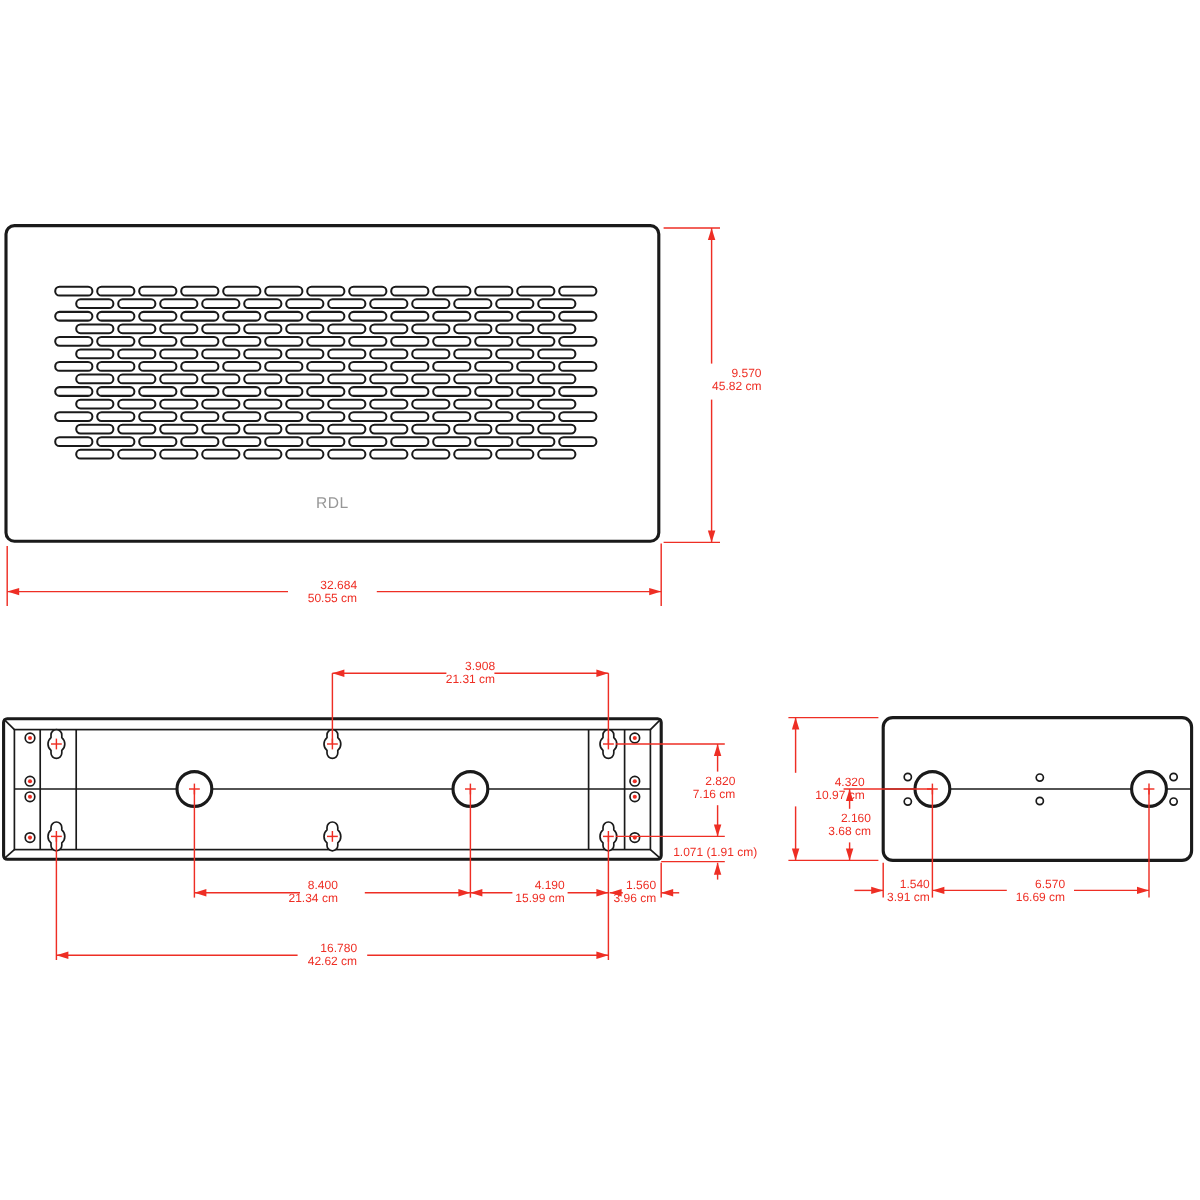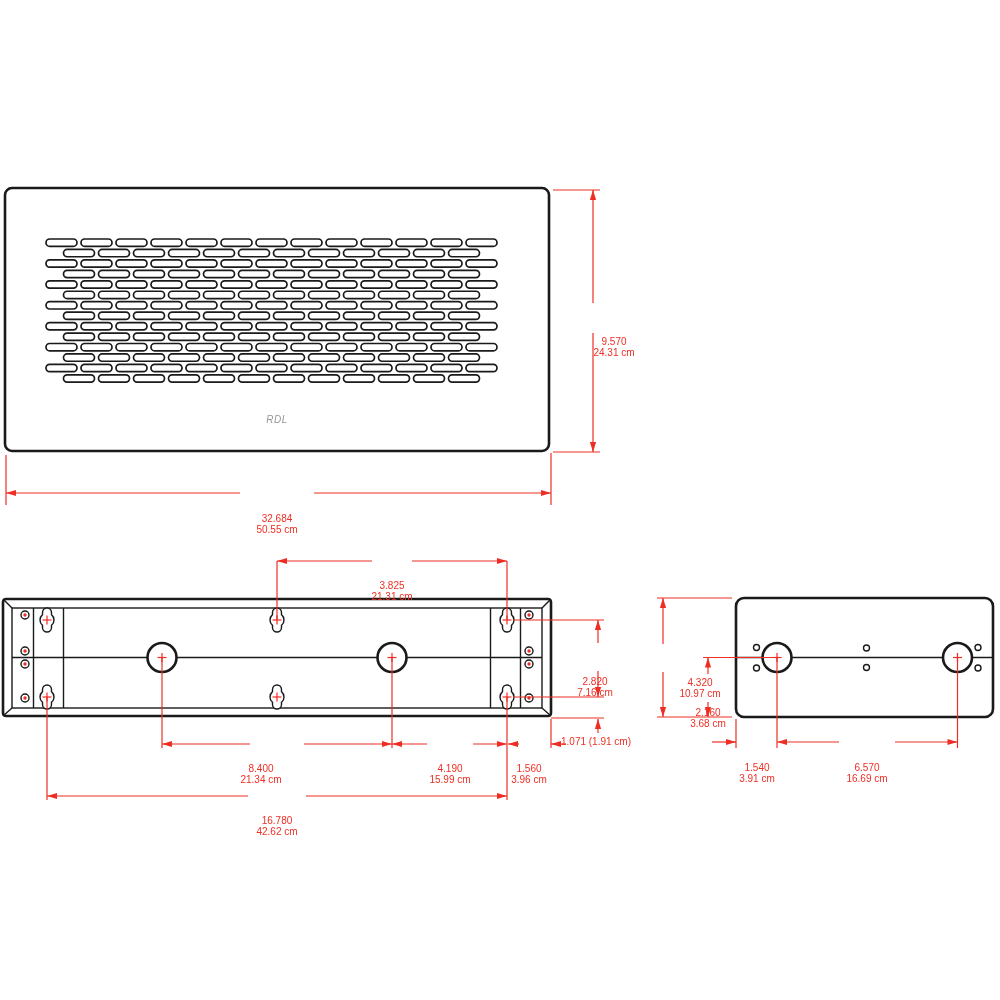--- a/index.html
+++ b/index.html
@@ -10,25 +10,25 @@
   svg{position:absolute;left:0;top:0;}
   .blk{stroke:var(--ink,#1a1a1a);fill:none;stroke-width:1.4;}
   .thick{stroke-width:2.6;}
   .wfill{fill:#ffffff;}
   .red{stroke:var(--red,#ee2e24);fill:none;stroke-width:1.2;}
   .redfill{fill:var(--red,#ee2e24);stroke:none;}
   .vent-slot{stroke:var(--ink,#1a1a1a);fill:#fff;stroke-width:1.7;}
   .dim{
     position:absolute;transform:translate(-50%,-50%);
     color:var(--red,#ee2e24);font-size:10px;line-height:11px;
-    text-align:center;white-space:nowrap;margin-top:30px;
+    text-align:right;white-space:nowrap;
   }
   .brand{
     position:absolute;transform:translate(-50%,-50%);
-    color:var(--gray,#999);font-size:10px;letter-spacing:.5px;font-style:italic;
+    color:var(--gray,#999);font-size:13px;letter-spacing:.5px;
   }
 </style>
 </head>
 <body>
 
 <div class="canvas">
 
 <svg width="1000" height="1000" viewBox="0 0 1000 1000">
   <defs>
     <marker id="arr" markerWidth="12" markerHeight="9" refX="11" refY="4.5" orient="auto" markerUnits="userSpaceOnUse">
@@ -358,29 +358,29 @@
       <use href="#cross-mark" x="777" y="657.5"></use>
       <use href="#cross-mark" x="957.5" y="657.5"></use>
     </g>
   </g>
 </svg>
 
 <div class="brand" style="left:277px;top:419px">RDL</div>
 
 <div class="dim" style="left:614px;top:317px">
   <div>9.570</div>
-  <div>24.31 cm</div>
+  <div>45.82 cm</div>
 </div>
 <div class="dim" style="left:277px;top:494px">
   <div>32.684</div>
   <div>50.55 cm</div>
 </div>
 
 <div class="dim" style="left:392px;top:561px">
-  <div>3.825</div>
+  <div>3.908</div>
   <div>21.31 cm</div>
 </div>
 <div class="dim" style="left:595px;top:657px">
   <div>2.820</div>
   <div>7.16 cm</div>
 </div>
 <div class="dim" style="left:596px;top:711px">
   <div>1.071 (1.91 cm)</div>
 </div>
 <div class="dim" style="left:261px;top:744px">

